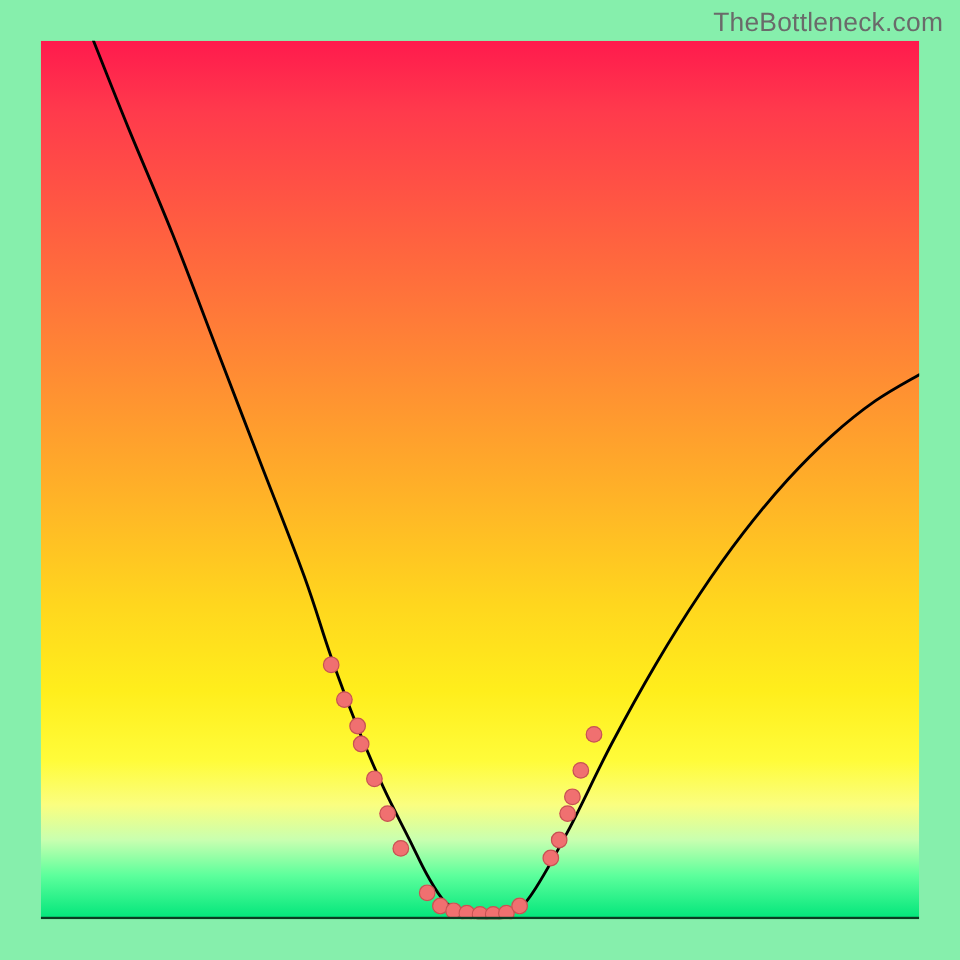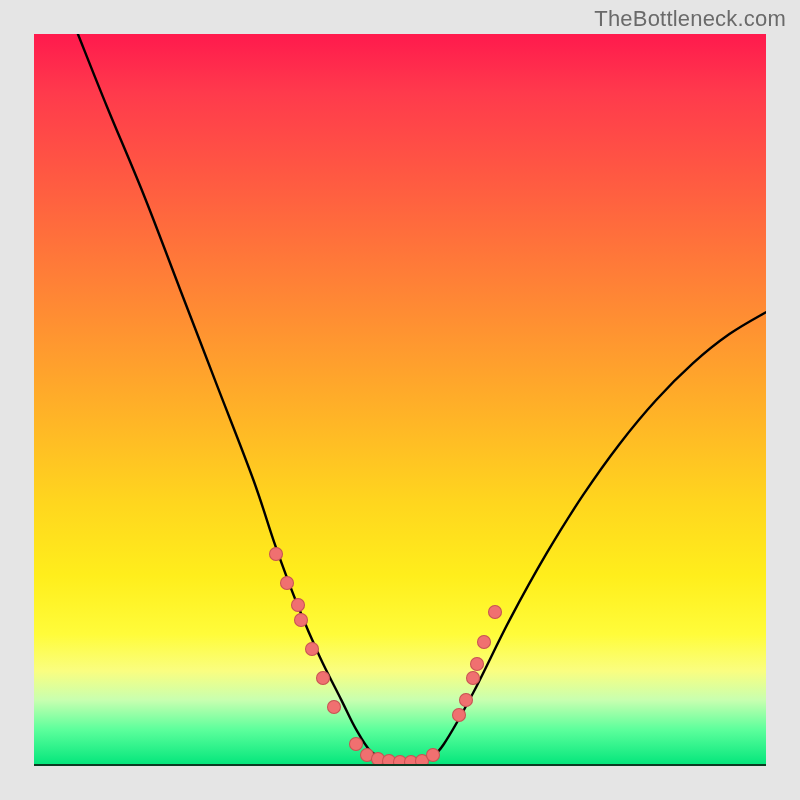--- a/index.html
+++ b/index.html
@@ -10,21 +10,21 @@
     overflow: hidden;
     background: #000;
     font-family: Arial, Helvetica, sans-serif;
   }
   .frame {
     position: absolute;
     left: 0;
     top: 0;
     width: 800px;
     height: 800px;
-    background: #e5e5e5;
+    background: #86efac;
   }
   .watermark {
     position: absolute;
     top: 6px;
     right: 14px;
     color: #6a6a6a;
     font-size: 22px;
     letter-spacing: 0.2px;
     font-weight: 400;
     z-index: 10;

